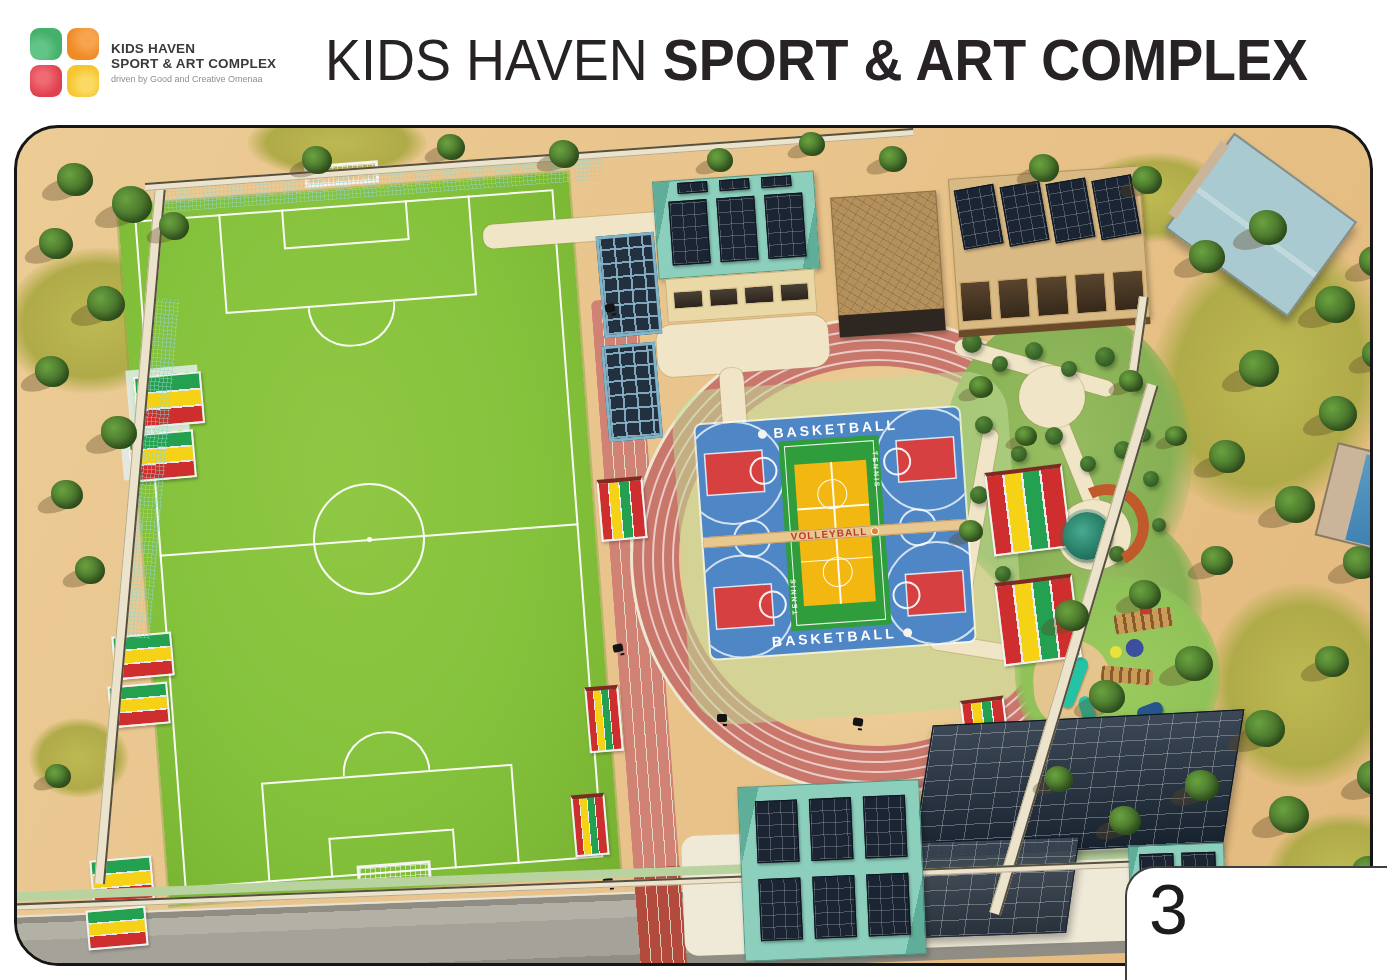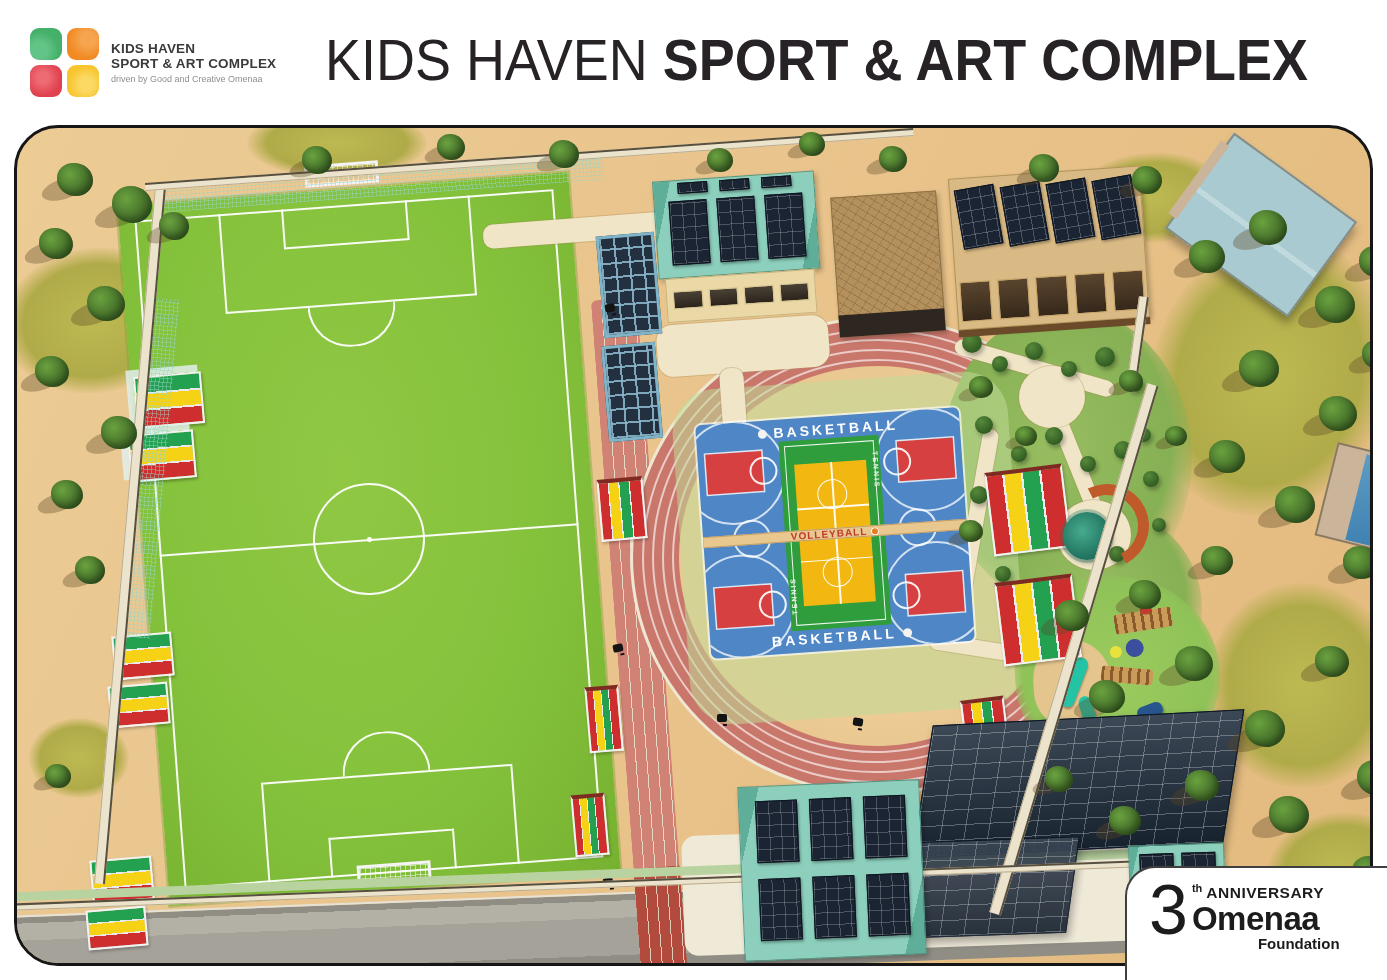--- a/index.html
+++ b/index.html
@@ -637,24 +637,16 @@
       </div>
     <div class="abs poolE">
         <div class="water"></div>
       </div>
 
   </div>
 
   <div class="badge">
     <div class="badge-row">
       <div class="badge-num">3</div>
-      <div class="badge-col">
-        <div class="badge-top">
-          <span class="badge-th">th</span>
-          <span class="badge-ann">ANNIVERSARY</span>
-        </div>
-        <div class="badge-org">Omenaa</div>
-        <div class="badge-sub">Foundation</div>
-      </div>
     </div>
   </div>
 
 </div>
 
 </body></html>

